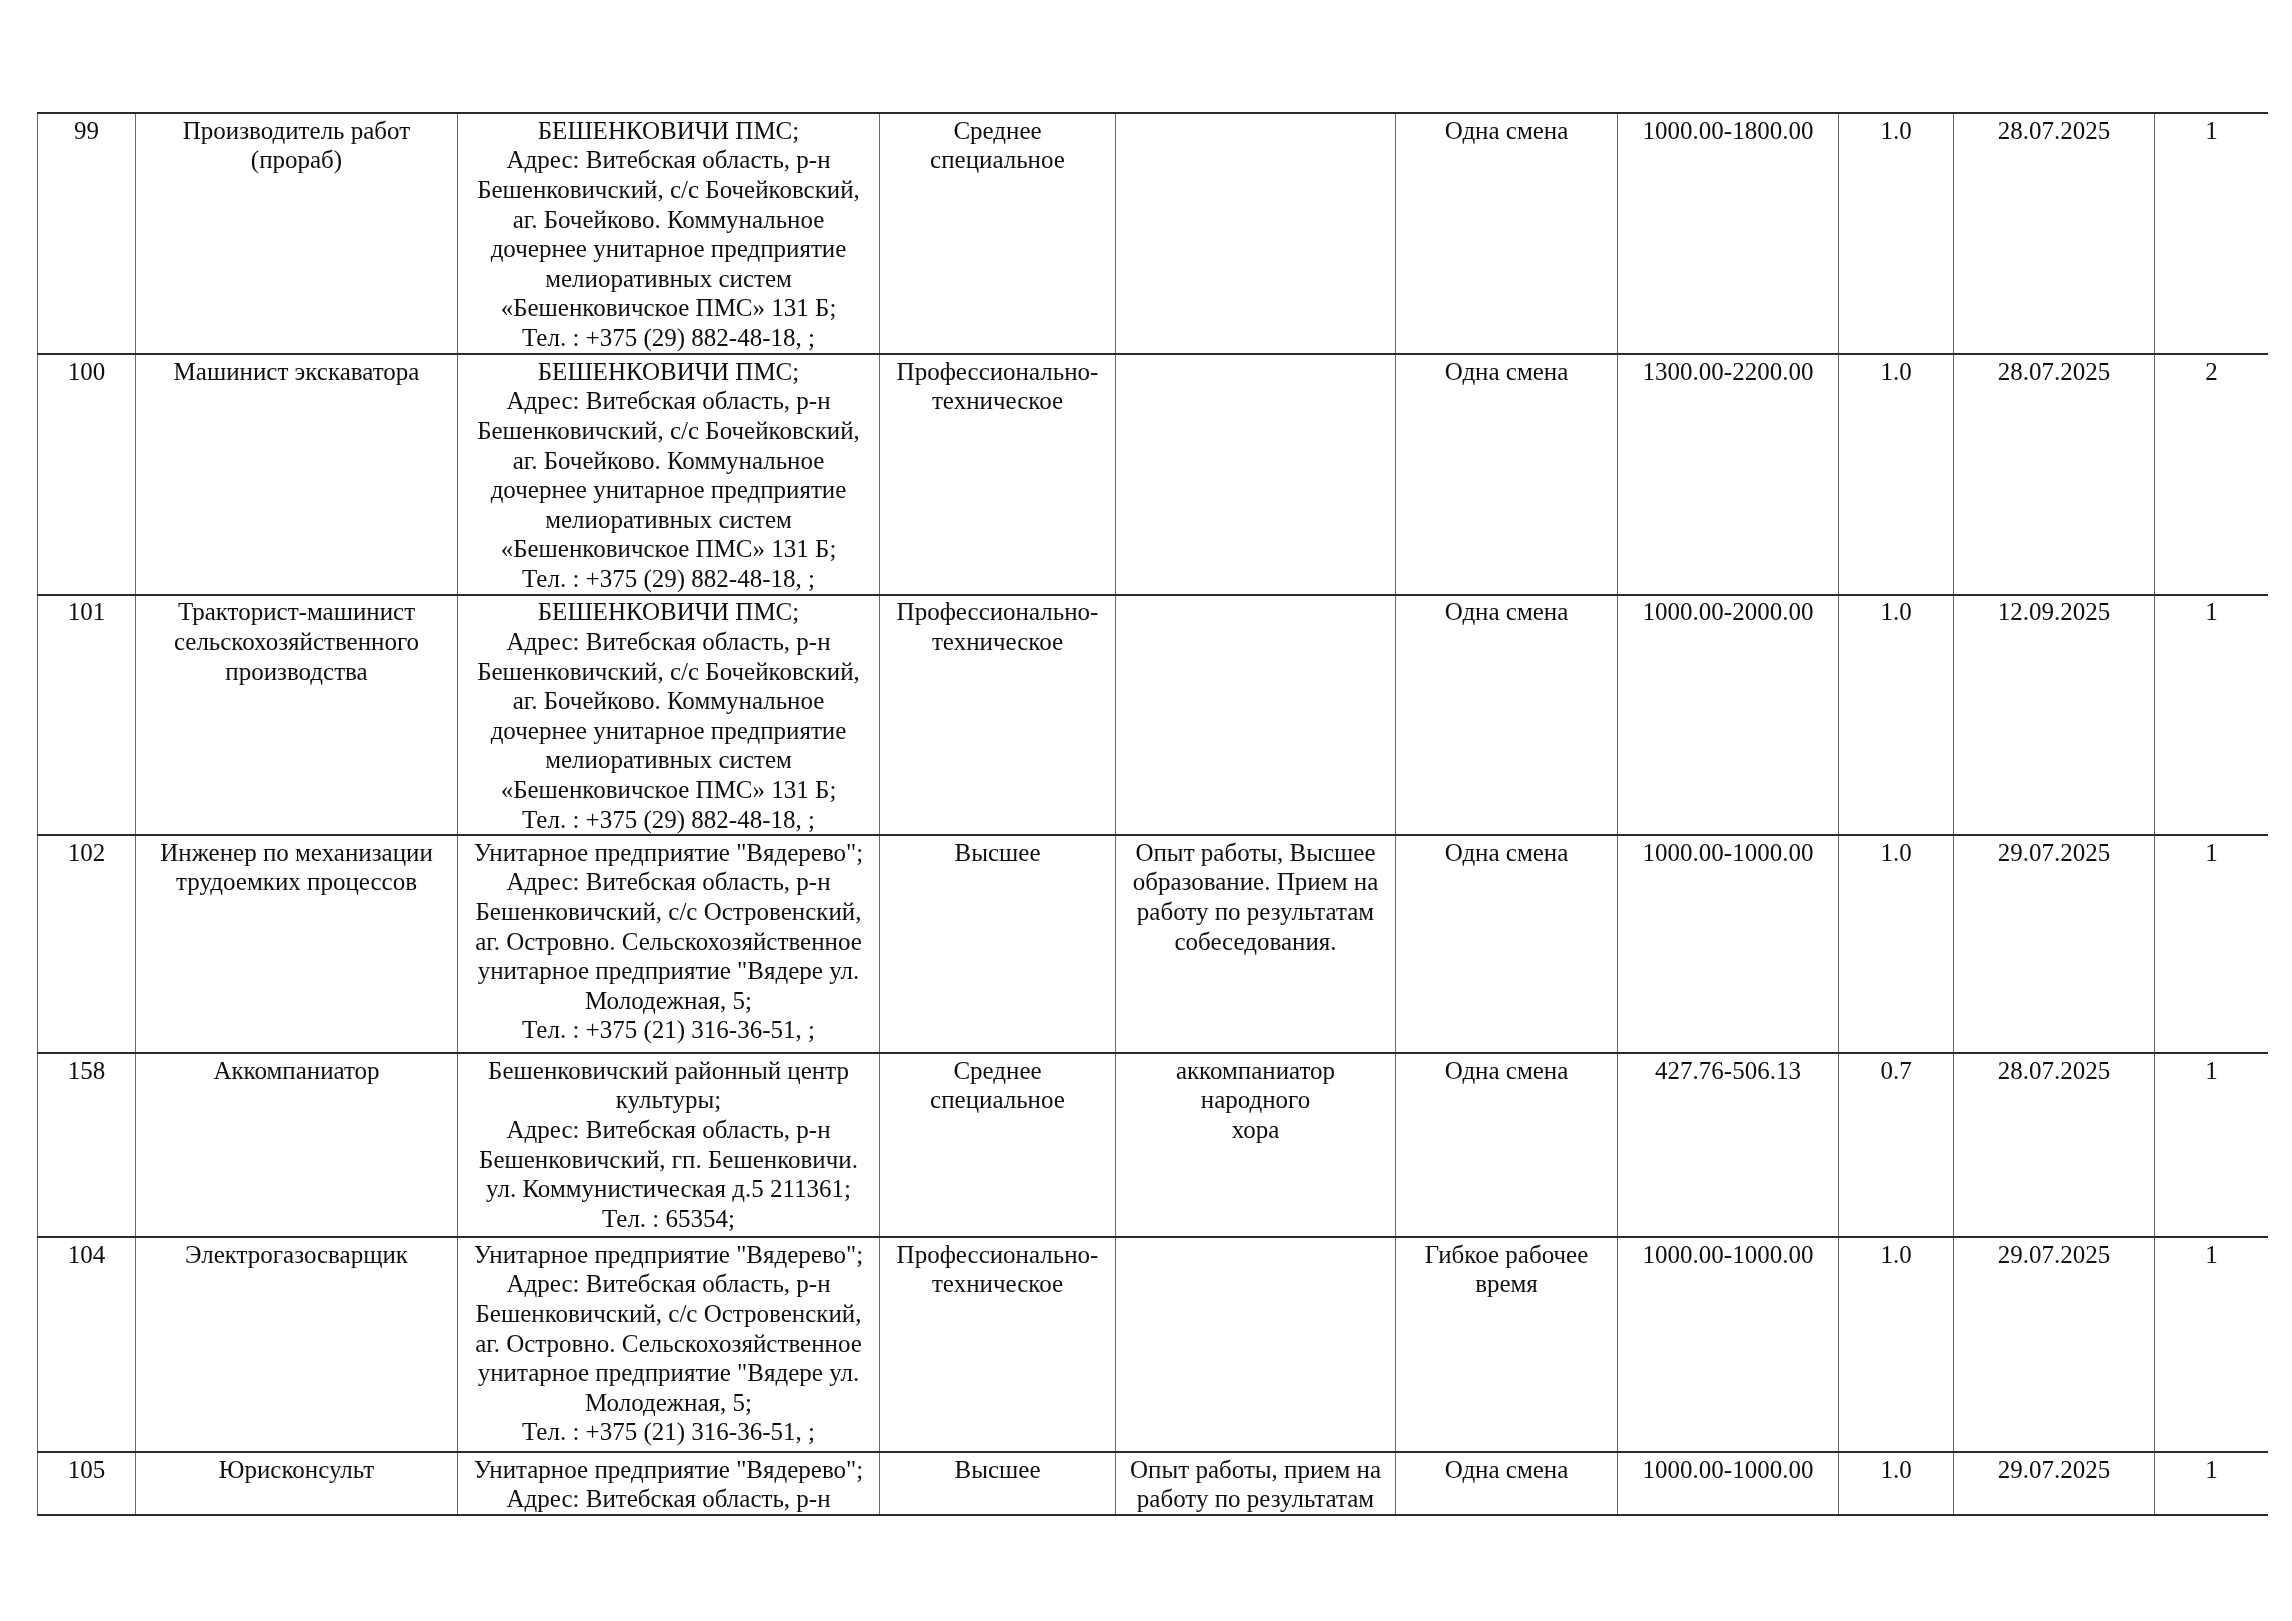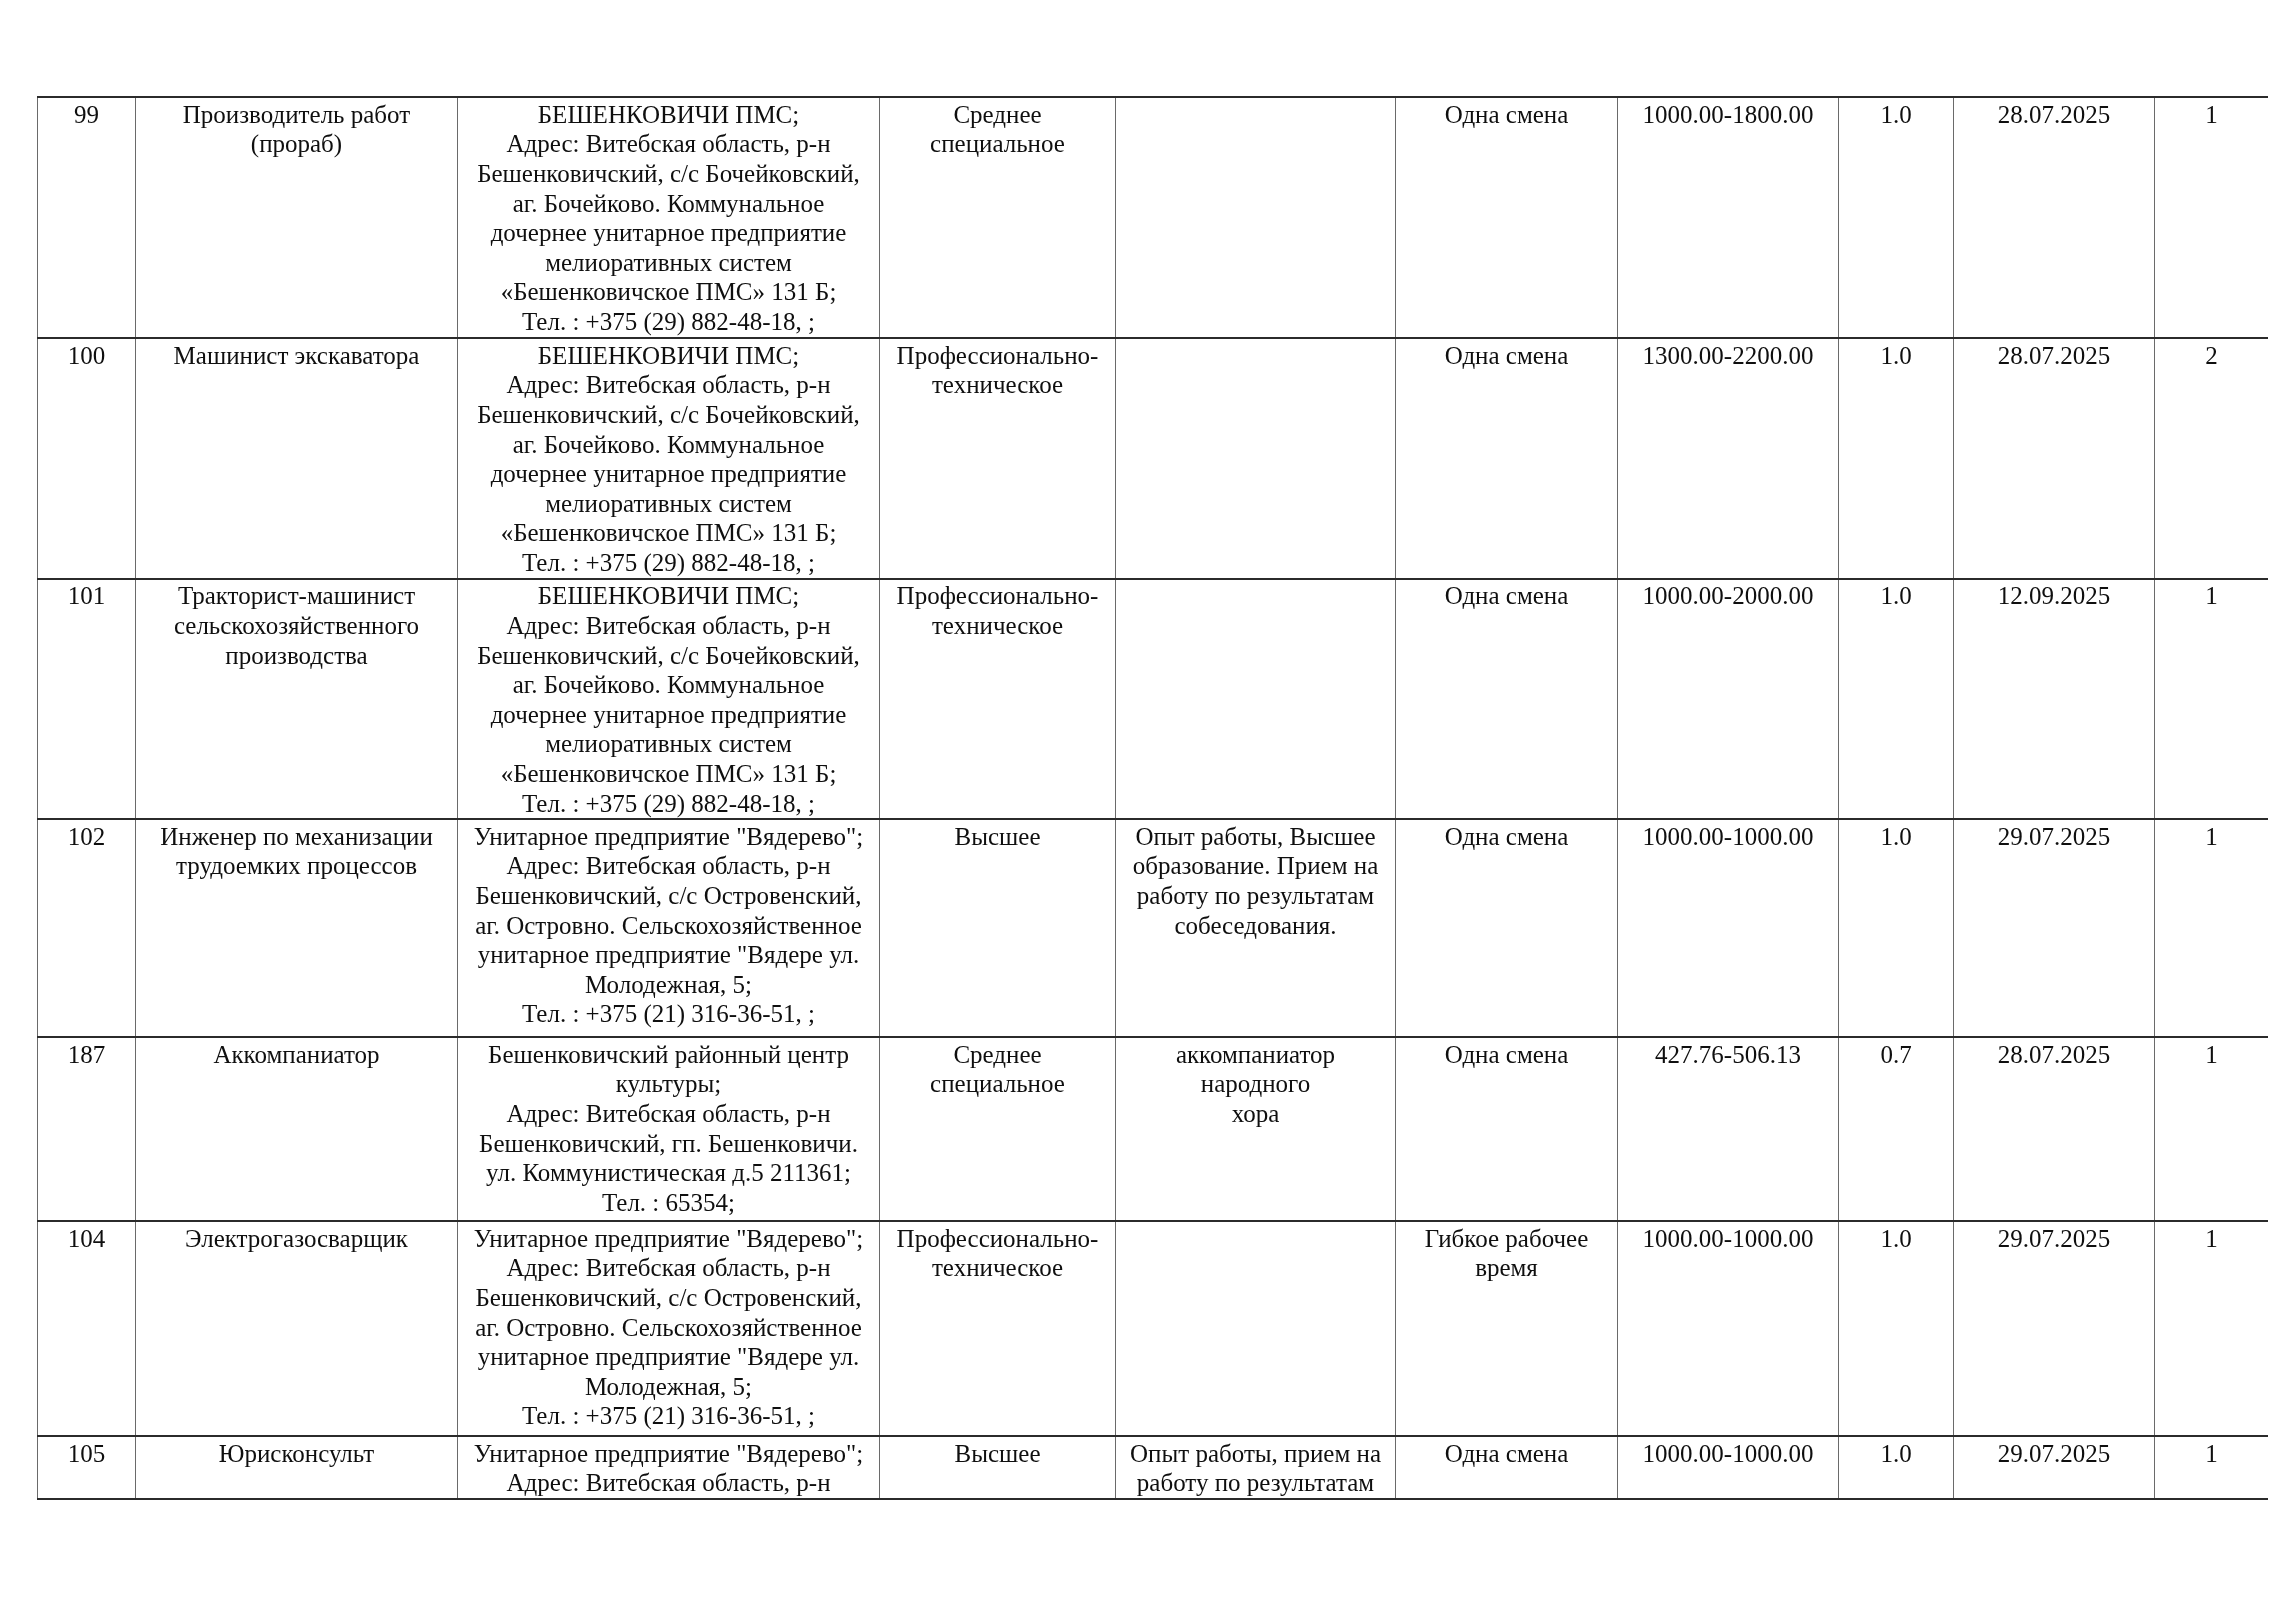--- a/index.html
+++ b/index.html
@@ -8,21 +8,21 @@
     width: 2293px;
     height: 1622px;
     background: #ffffff;
     font-family: "Liberation Serif", serif;
     color: #0f0f0f;
     overflow: hidden;
   }
   .table-wrap {
     position: absolute;
     left: 37px;
-    top: 96px;
+    top: 112px;
     width: 2231px;
     height: 1402px;
     overflow: hidden;
     border-bottom: 2.7px solid #2b2b2b; 
   }
   table.vacancies {
     border-collapse: collapse;
     table-layout: fixed;
     width: 2231px;
   }
@@ -145,21 +145,21 @@
 образование. Прием на
 работу по результатам
 собеседования.</td>
           <td>Одна смена</td>
           <td>1000.00-1000.00</td>
           <td>1.0</td>
           <td>29.07.2025</td>
           <td>1</td>
         </tr>
         <tr class="r103">
-          <td>187</td>
+          <td>158</td>
           <td>Аккомпаниатор</td>
           <td>Бешенковичский районный центр
 культуры;
 Адрес: Витебская область, р-н
 Бешенковичский, гп. Бешенковичи.
 ул. Коммунистическая д.5 211361;
 Тел. : 65354;</td>
           <td>Среднее
 специальное</td>
           <td>аккомпаниатор народного

